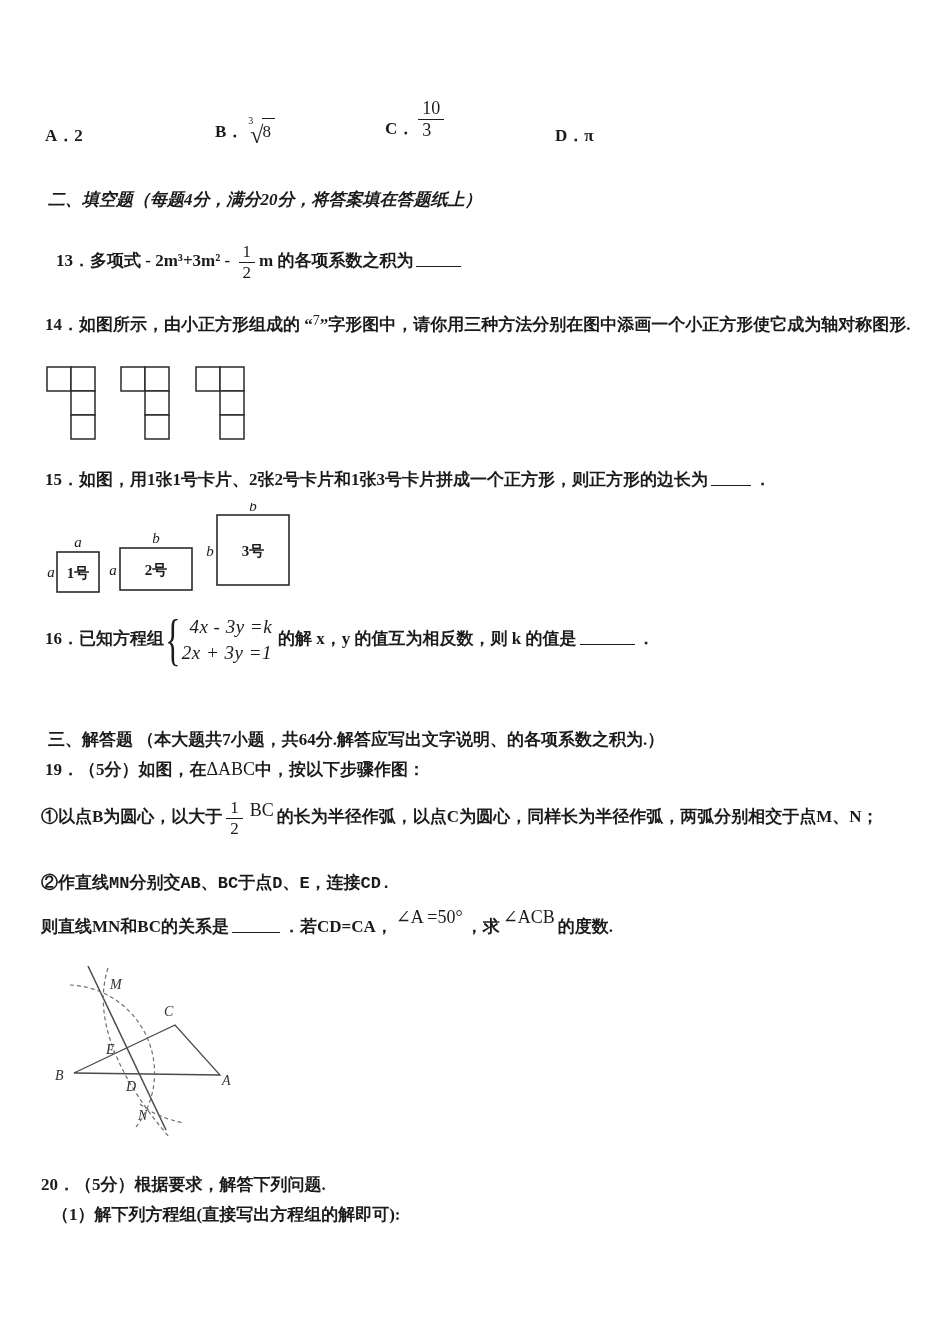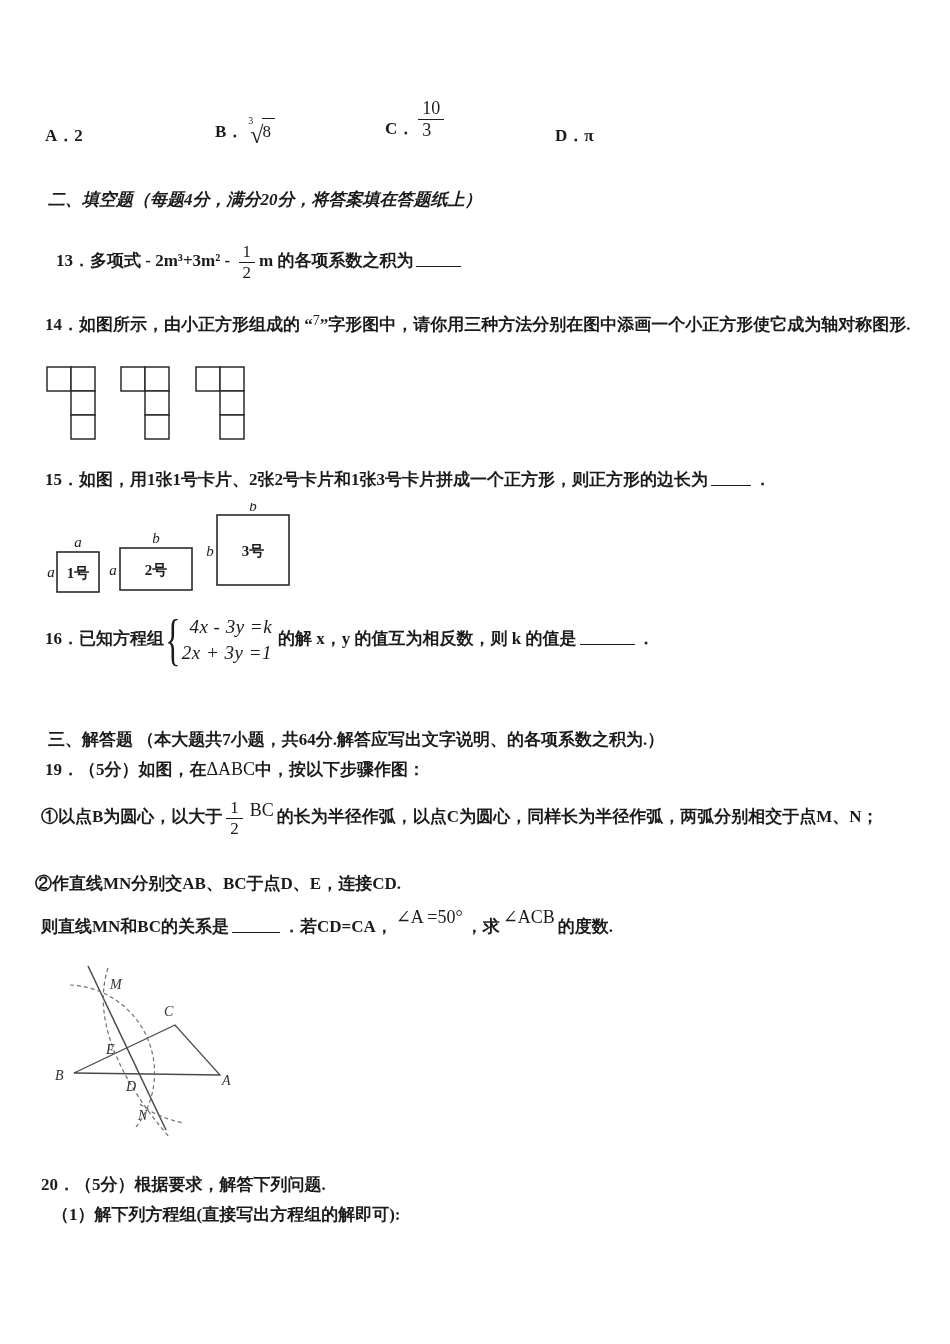--- a/index.html
+++ b/index.html
@@ -142,21 +142,21 @@
     <span>19．（5分）如图，在</span><span class="mathit">ΔABC</span><span>中，按以下步骤作图：</span>
   </div>
 
   <div class="line" style="left:41px;top:790px;line-height:52px;">
     <span>①以点B为圆心，以大于</span><span class="frac">
         <span class="fnum">1</span>
         <span class="fden">2</span>
       </span><span class="mathit raised" style="transform:translateY(-6px);">BC</span><span>的长为半径作弧，以点C为圆心，同样长为半径作弧，两弧分别相交于点M、N；</span>
   </div>
 
-  <div class="line" style="left:35px;top:872px;">
+  <div class="line" style="left:41px;top:872px;font-family:Liberation Mono, monospace;">
     <span>②作直线MN分别交AB、BC于点D、E，连接CD.</span>
   </div>
 
   <div class="line" style="left:41px;top:914px;">
     <span>则直线MN和BC的关系是</span><span class="blank w48"></span><span>．若CD=CA，</span><span class="mathit raised">∠A =50°</span><span>，求</span><span class="mathit raised">∠ACB</span><span>的度数.</span>
   </div>
 
   <svg style="position:absolute;left:52px;top:958px;" width="235" height="195" viewBox="0 0 235 195">
     <path d="M22,115 L168,117 L123,67 Z" fill="none" stroke="#4a4a4a" stroke-width="1.3"></path>
     <line x1="36" y1="8" x2="114" y2="172" stroke="#4a4a4a" stroke-width="1.5"></line>

